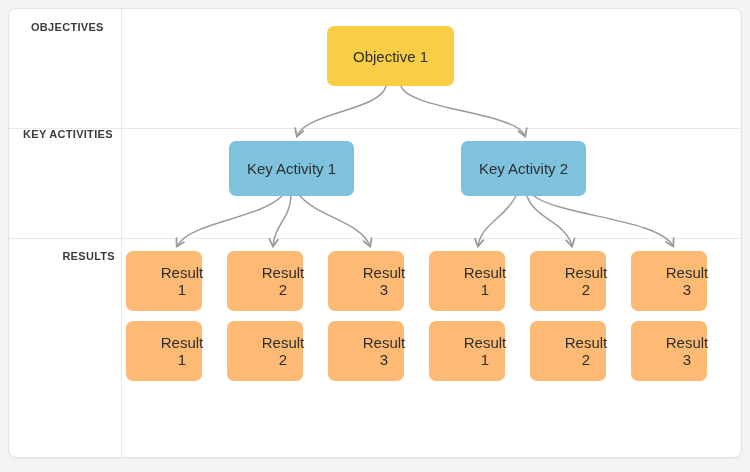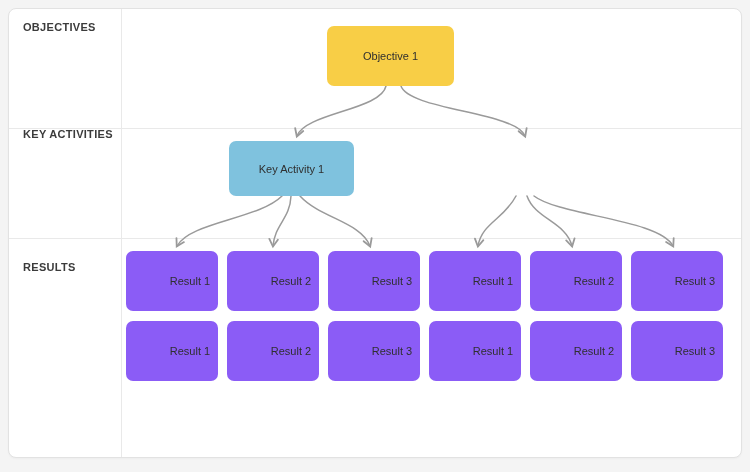--- a/index.html
+++ b/index.html
@@ -47,60 +47,60 @@
     color: #3b3b3b;
     line-height: 1.35;
   }
   .node {
     position: absolute;
     border-radius: 7px;
     display: flex;
     align-items: center;
     justify-content: center;
     text-align: center;
-    font-size: 11px;
+    font-size: 15px;
     color: #2f2f2f;
     box-sizing: border-box;
     padding: 4px;
   }
   .node-objective {
     width: 127px;
     height: 60px;
     background: #f8ce46;
   }
   .node-activity {
     width: 125px;
     height: 55px;
     background: #7fc2de;
   }
   .node-result {
-    width: 92px;
+    width: 76px;
     height: 60px;
-    background: #8b5cf6;
+    background: #fdba74;
     padding-left: 40px;
   }
   .connector-layer {
     position: absolute;
     left: 0;
     top: 0;
     pointer-events: none;
   }
 </style>
 </head>
 <body>
 
 <div class="canvas">
 
   <div class="h-divider" style="top:119px;"></div>
   <div class="h-divider" style="top:229px;"></div>
   <div class="v-divider" style="left:112px;"></div>
 
-  <div class="row-label" style="top:11px;">OBJECTIVES</div>
+  <div class="row-label" style="top:11px;margin-left:8px;">OBJECTIVES</div>
   <div class="row-label" style="top:118px;">KEY ACTIVITIES</div>
-  <div class="row-label" style="top:251px;">RESULTS</div>
+  <div class="row-label" style="top:240px;text-align:right;">RESULTS</div>
 
   <svg class="connector-layer" width="732" height="448" viewBox="0 0 732 448">
     <defs>
       <marker id="arrow" viewBox="0 0 10 10" refX="7.5" refY="5" markerWidth="7.5" markerHeight="7.5" orient="auto">
         <path d="M1.5,1.2 L8,5 L1.5,8.8" fill="none" stroke="#9a9a9a" stroke-width="1.6" stroke-linecap="round"></path>
       </marker>
     </defs>
     <g fill="none" stroke="#9a9a9a" stroke-width="1.5" stroke-linecap="round">
 
       <path d="M 377 77 C 372 101, 296 104, 288 127" marker-end="url(#arrow)"></path>
@@ -115,20 +115,23 @@
       <path d="M 525 187 C 551 207, 650 210, 664 237" marker-end="url(#arrow)"></path>
     </g>
   </svg>
 
   <div class="node node-objective" style="left:318px; top:17px;">
     <span>Objective 1</span>
   </div>
 
   <div class="node node-activity" style="left:220px; top:132px;justify-content:center;">
     <span>Key Activity 1</span>
+  </div>
+  <div class="node node-activity" style="left:452px; top:132px;">
+    <span>Key Activity 2</span>
   </div>
 
   <div class="node node-result" style="left:117px; top:242px;">
     <span>Result 1</span>
   </div>
   <div class="node node-result" style="left:218px; top:242px;">
     <span>Result 2</span>
   </div>
   <div class="node node-result" style="left:319px; top:242px;">
     <span>Result 3</span>

